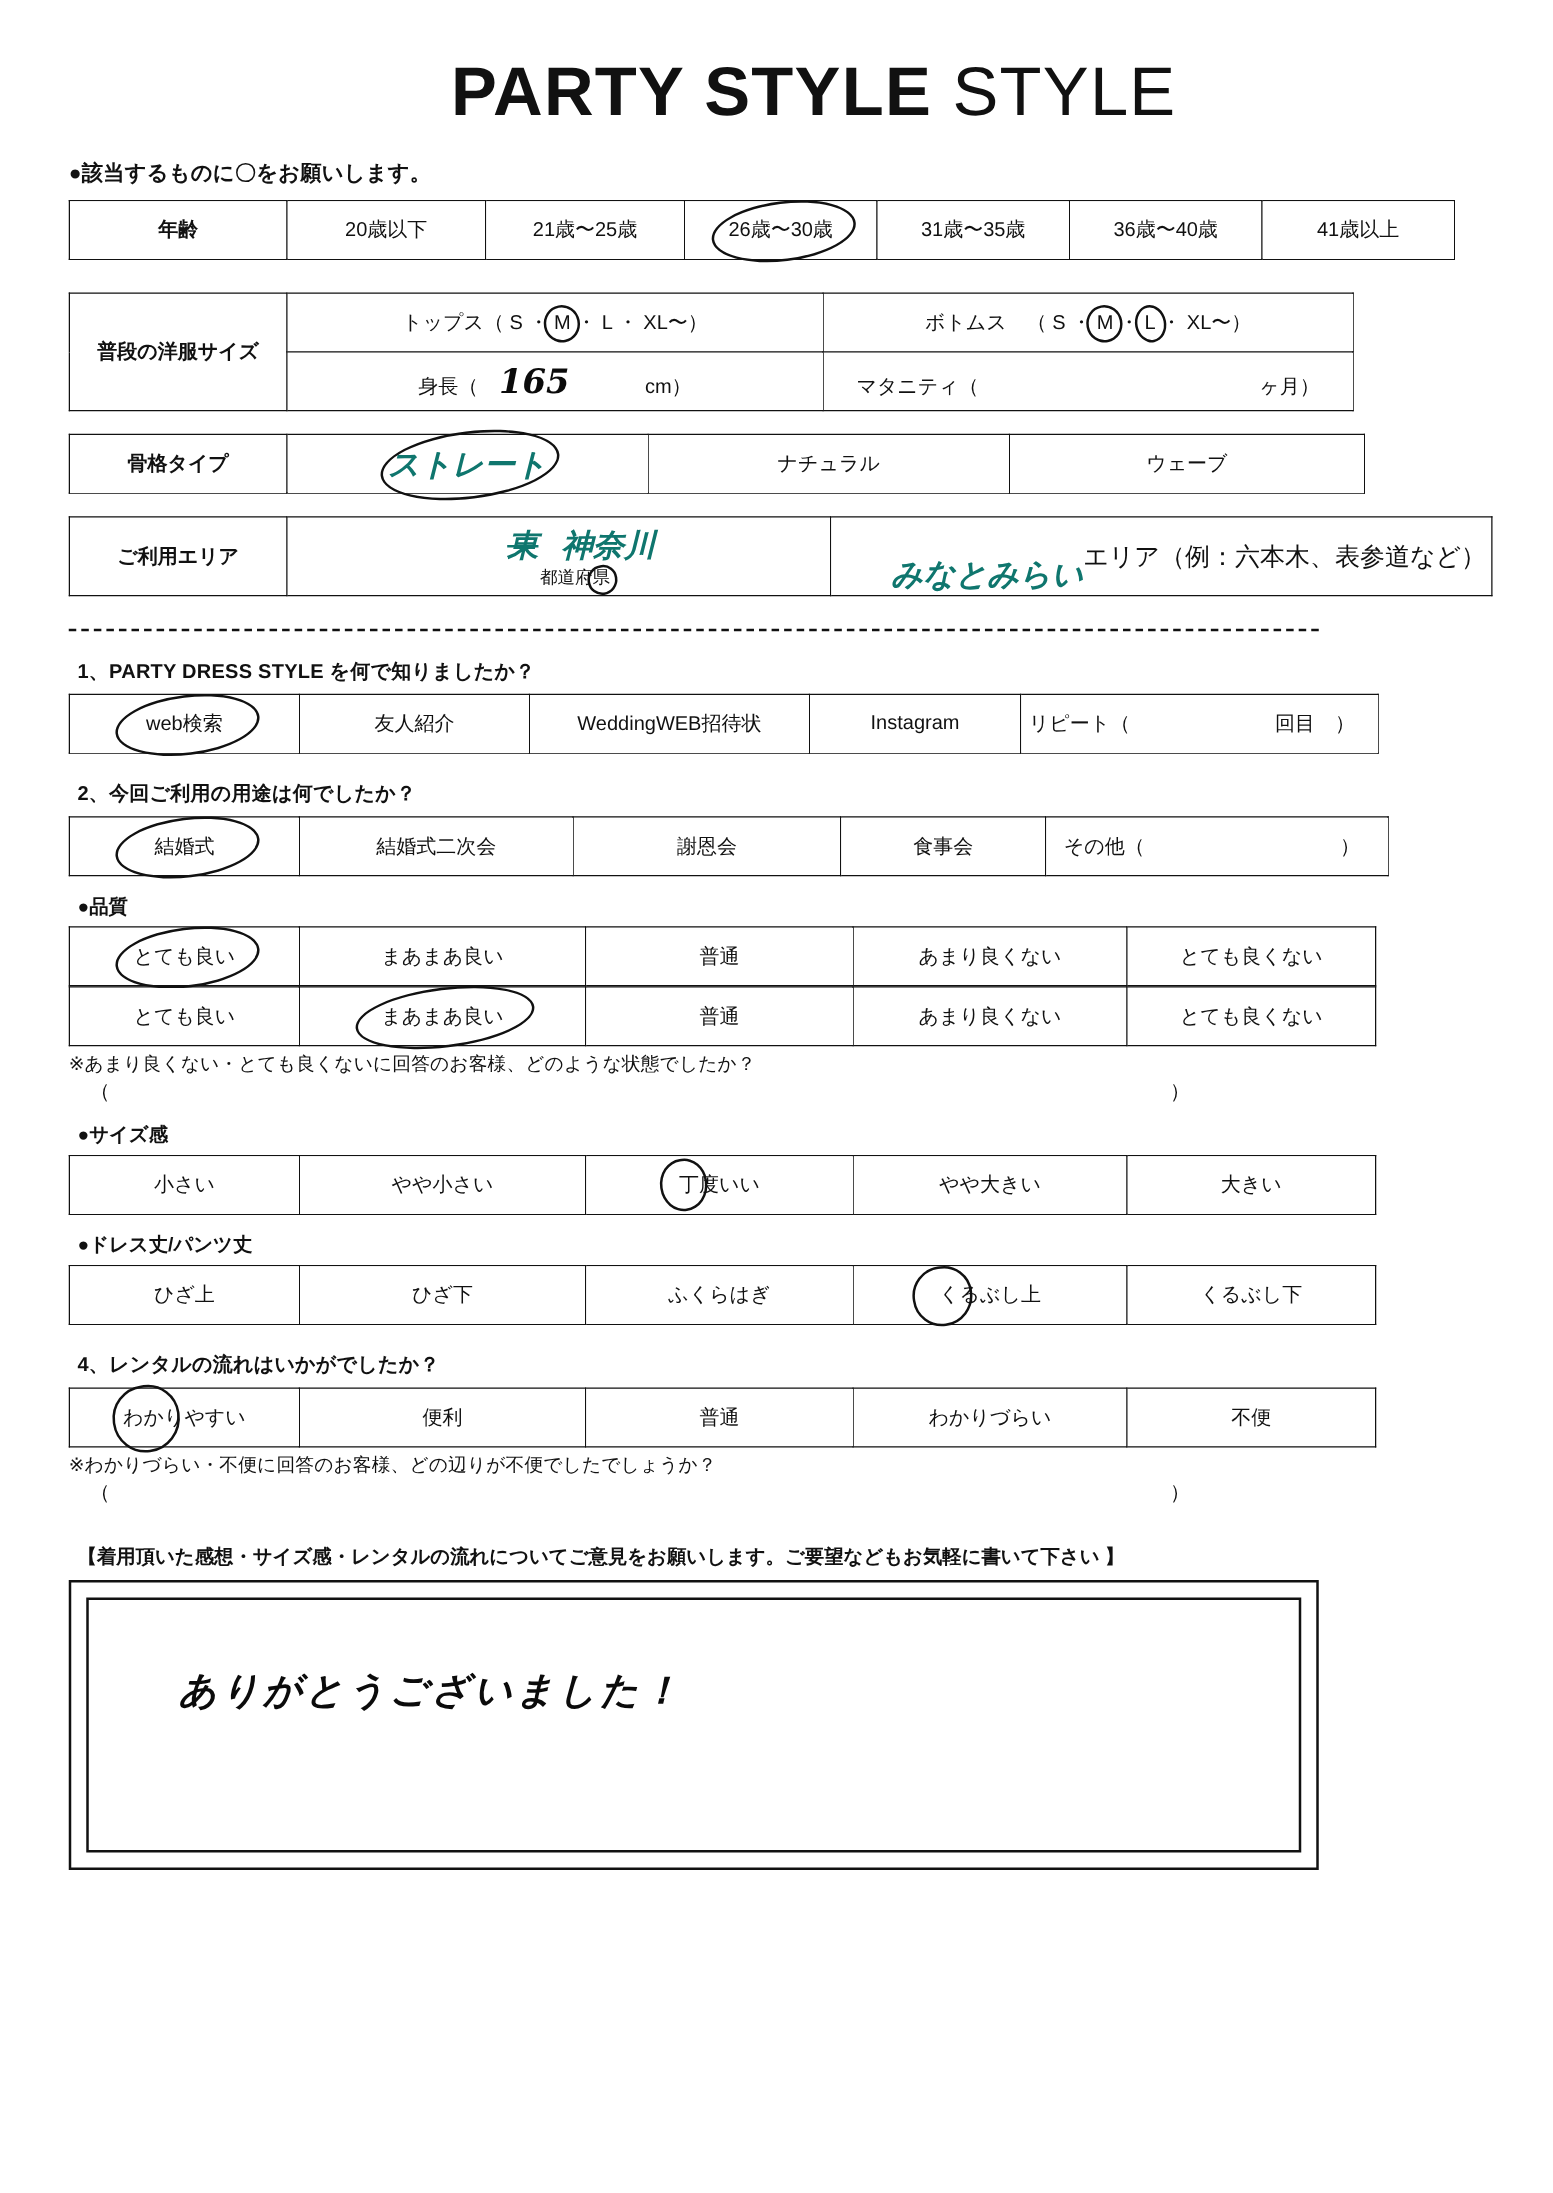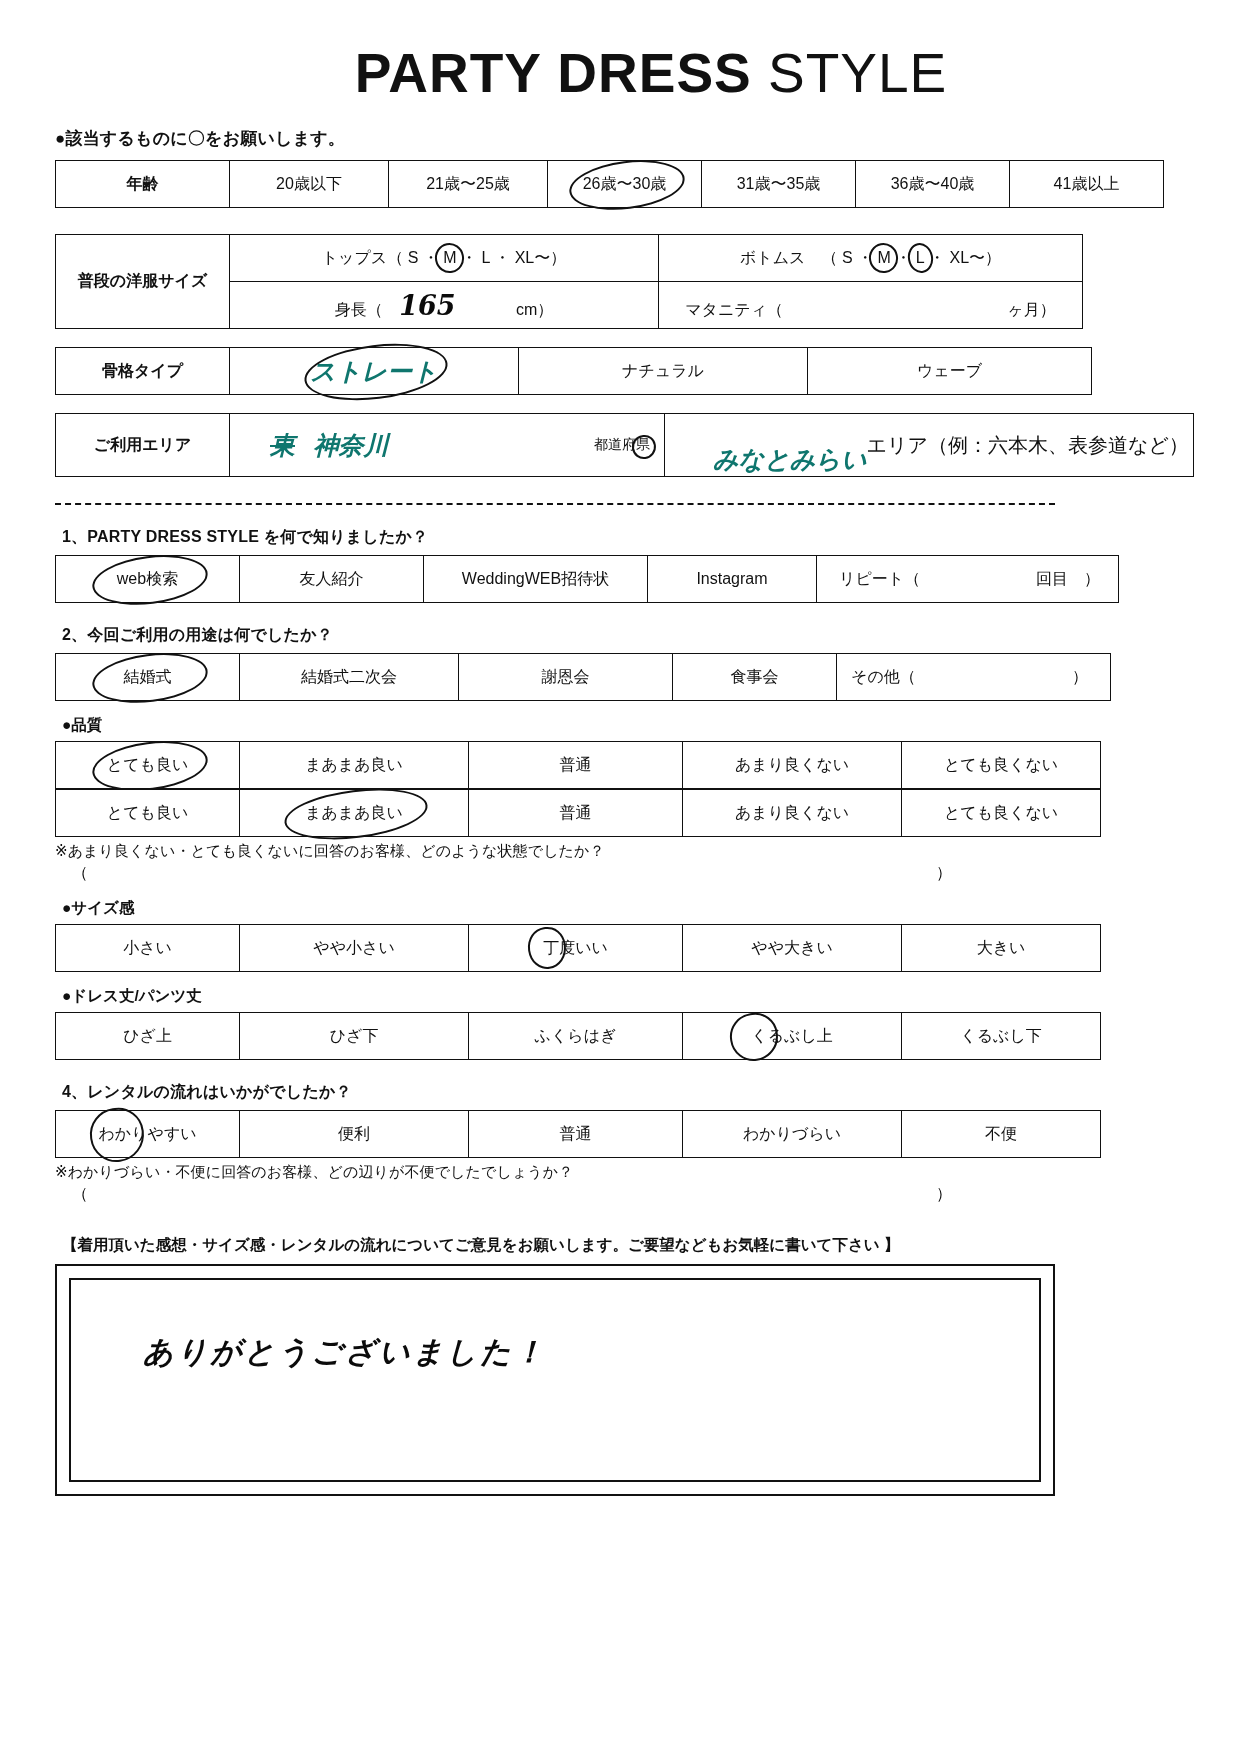--- a/index.html
+++ b/index.html
@@ -199,21 +199,21 @@
   .nowrap { white-space: nowrap; }
   .spacer-sm { height: 8px; }
 </style>
 </head>
 <body>
 
 <div class="page">
 
   <div class="title-wrap">
     <div class="title">
-      <span class="bold">PARTY DRESS</span>
+      <span class="bold">PARTY STYLE</span>
       <span class="thin">STYLE</span>
     </div>
   </div>
 
 
   <div class="sec-head">●該当するものに〇をお願いします。</div>
 
   <table class="grid h48">
     <tbody>
         <tr>
@@ -285,21 +285,21 @@
       <td style="width:275px">ウェーブ</td>
     </tr>
   </tbody>
     </table>
 
   <table class="grid h54" style="margin-top:18px">
     <tbody>
         <tr>
       <td class="label" style="width:165px">ご利用エリア</td>
       <td style="width:390px; text-align:left; padding-left:40px;">
-        <div class="nowrap" style="display:flex; align-items:center; justify-content:space-between;">
+        <div class="nowrap" style="display:flex; align-items:center; justify-content:space-between;flex-direction:column;">
           <span>
             <span class="hw-kanji" style="text-decoration:line-through">東</span>
             <span class="hw-kanji" style="margin-left:14px">神奈川</span>
           </span>
           <span style="font-size:14px; position:relative; padding-right:10px;">
             <span>都道府県</span>
             <span class="circ" style="width:20px;height:20px;right:4px;top:-1px;"></span>
           </span>
         </div>
       </td>
@@ -319,21 +319,21 @@
   <table class="grid h48">
     <tbody>
         <tr>
       <td style="width:175px">
         <span>web検索</span>
         <span class="ring"></span>
       </td>
       <td style="width:175px">友人紹介</td>
       <td style="width:215px">WeddingWEB招待状</td>
       <td style="width:160px">Instagram</td>
-      <td style="width:275px; text-align:left; padding-left:22px;">
+      <td style="width:275px; text-align:left; padding-left:6px;">
         <span class="nowrap" style="display:flex; justify-content:space-between; padding-right:14px;">
           <span>リピート（</span>
           <span>回目　）</span>
         </span>
       </td>
     </tr>
   </tbody>
     </table>
 
   <div class="q-head">2、今回ご利用の用途は何でしたか？</div>

